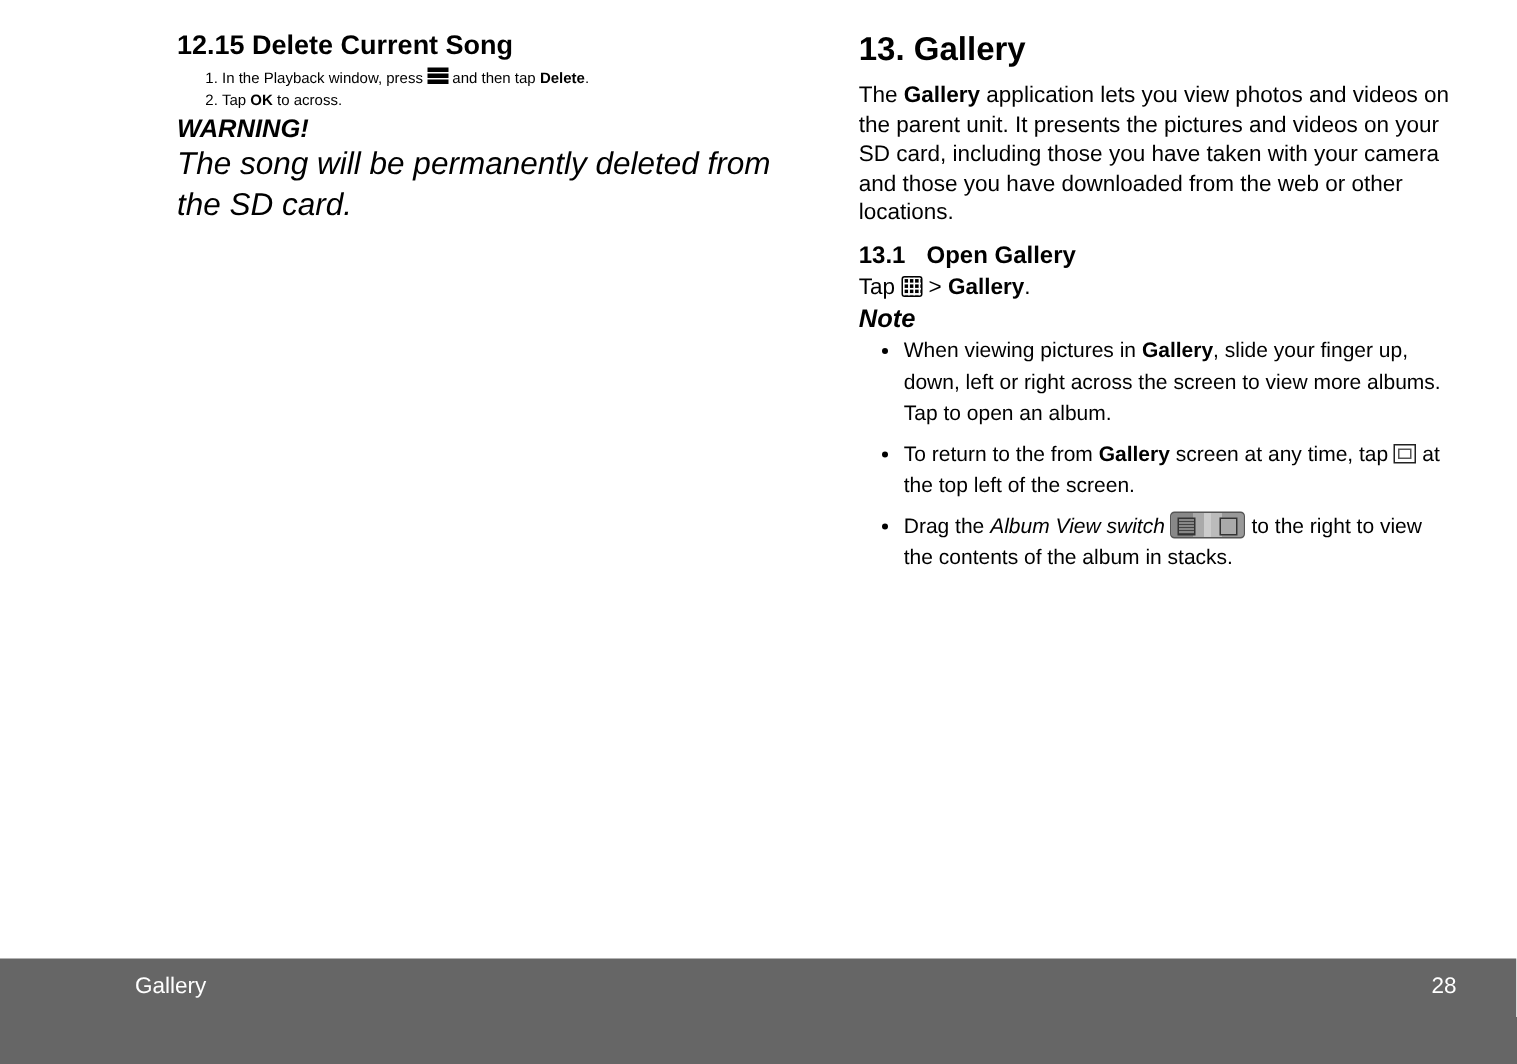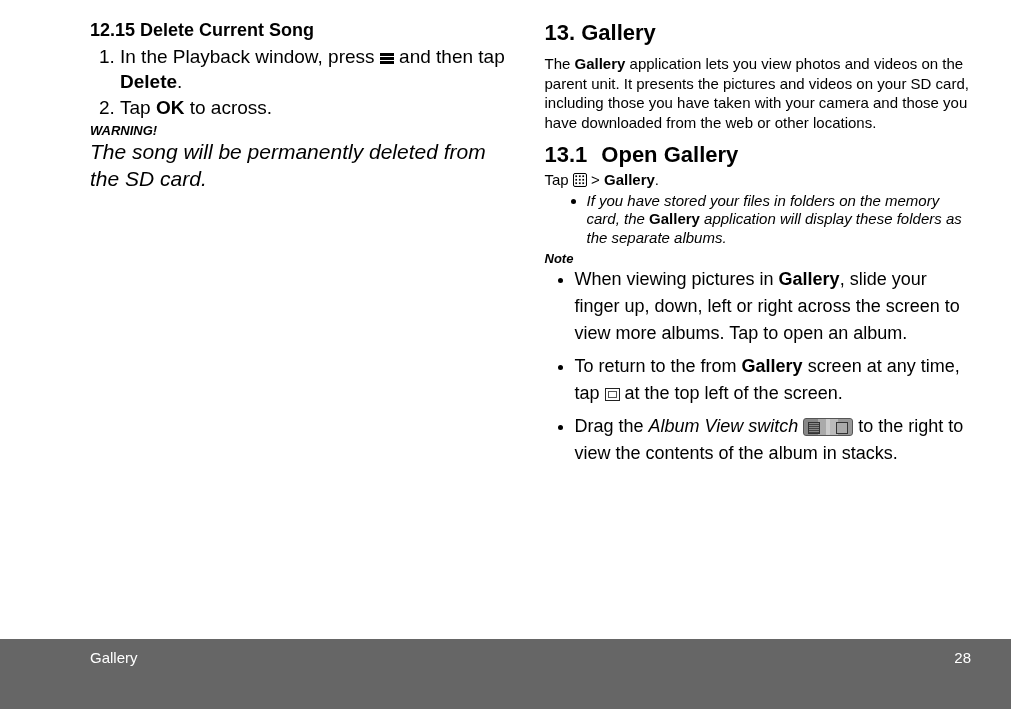--- a/index.html
+++ b/index.html
@@ -1,28 +1,28 @@
 <!DOCTYPE html>
 <html><head>
   <meta charset="utf-8">
   <style>
     * { box-sizing: border-box; margin: 0; padding: 0; }
     body { width: 1011px; height: 709px; font-family: Arial, Helvetica, sans-serif; color: #000; background: #fff; position: relative; }
     .page { padding: 20px 40px 0 90px; display: flex; gap: 28px; }
-    .col { flex: 1; min-width: 0; }
+    .col { flex: 1; min-width: 0; margin-left: 28px; }
     h2 { font-size: 18px; font-weight: bold; margin: 0 0 4px; }
     .chap { font-size: 22px; font-weight: bold; margin: 0 0 8px; }
-    h3 { font-size: 22px; font-weight: bold; margin: 10px 0 2px; }
+    h3 { font-size: 16px; font-weight: bold; margin: 10px 0 2px; }
     .h3-num { display: inline-block; margin-right: 14px; }
-    ol { padding-left: 30px; font-size: 19px; line-height: 1.3; }
+    ol { padding-left: 30px; font-size: 10px; line-height: 1.3; }
     ol li { margin-bottom: 2px; }
-    ul.bulleted { list-style: disc; padding-left: 30px; font-size: 18px; line-height: 1.3; }
+    ul.bulleted { list-style: disc; padding-left: 30px; font-size: 14px; line-height: 1.3; }
     ul.bulleted > li { margin-bottom: 6px; }
     ul.smallbul { list-style: disc; padding-left: 42px; font-size: 15px; font-style: italic; line-height: 1.25; margin-bottom: 3px; }
-    .bw { font-weight: bold; font-style: italic; margin: 2px 0 0; font-size: 13px; }
+    .bw { font-weight: bold; font-style: italic; margin: 2px 0 0; font-size: 17px; }
     .it { font-style: italic; font-size: 21px; line-height: 1.3; margin: 0 0 2px; }
     .para { font-size: 15px; line-height: 1.3; margin: 0 0 2px; }
     .bold { font-weight: bold; }
     .ital { font-style: italic; }
     .icon-opts { display: inline-block; width: 14px; height: 11px; position: relative; vertical-align: -1px; }
     .icon-opts::before, .icon-opts::after { content: ""; position: absolute; left: 0; width: 14px; height: 3px; background: #000; }
     .icon-opts::before { top: 0; box-shadow: 0 4px 0 #000; }
     .icon-opts::after { top: 8px; }
     .icon-apps { display: inline-block; width: 14px; height: 14px; vertical-align: -2px; background-image: radial-gradient(circle, #000 1.3px, transparent 1.3px); background-size: 3.5px 3.5px; background-position: 0.5px 0.5px; border: 1px solid #000; border-radius: 2px; }
     .icon-gal { display: inline-block; width: 15px; height: 13px; border: 1px solid #222; position: relative; vertical-align: -2px; }
@@ -55,25 +55,20 @@
   <div class="col">
     <h2 class="chap">13. Gallery</h2>
     <p class="para">
       <span>The </span><span class="bold">Gallery</span><span> application lets you view photos and videos on the parent unit. It presents the pictures and videos on your SD card, including those you have taken with your camera and those you have downloaded from the web or other locations.</span>
     </p>
 
     <h3><span class="h3-num">13.1</span><span>Open Gallery</span></h3>
     <p class="para">
       <span>Tap </span><span class="icon-apps"></span><span> &gt; </span><span class="bold">Gallery</span><span>.</span>
     </p>
-    <ul class="smallbul">
-      <li>
-        <span>If you have stored your files in folders on the memory card, the </span><span class="bold" style="font-style:normal">Gallery</span><span> application will display these folders as the separate albums.</span>
-      </li>
-    </ul>
     <p class="bw">Note</p>
 
     <ul class="bulleted">
       <li style="line-height:1.5">
         <span>When viewing pictures in </span><span class="bold">Gallery</span><span>, slide your finger up, down, left or right across the screen to view more albums. Tap to open an album.</span>
       </li>
       <li style="line-height:1.5">
         <span>To return to the from </span><span class="bold">Gallery</span><span> screen at any time, tap </span><span class="icon-gal"></span><span> at the top left of the screen.</span>
       </li>
       <li style="line-height:1.5">

